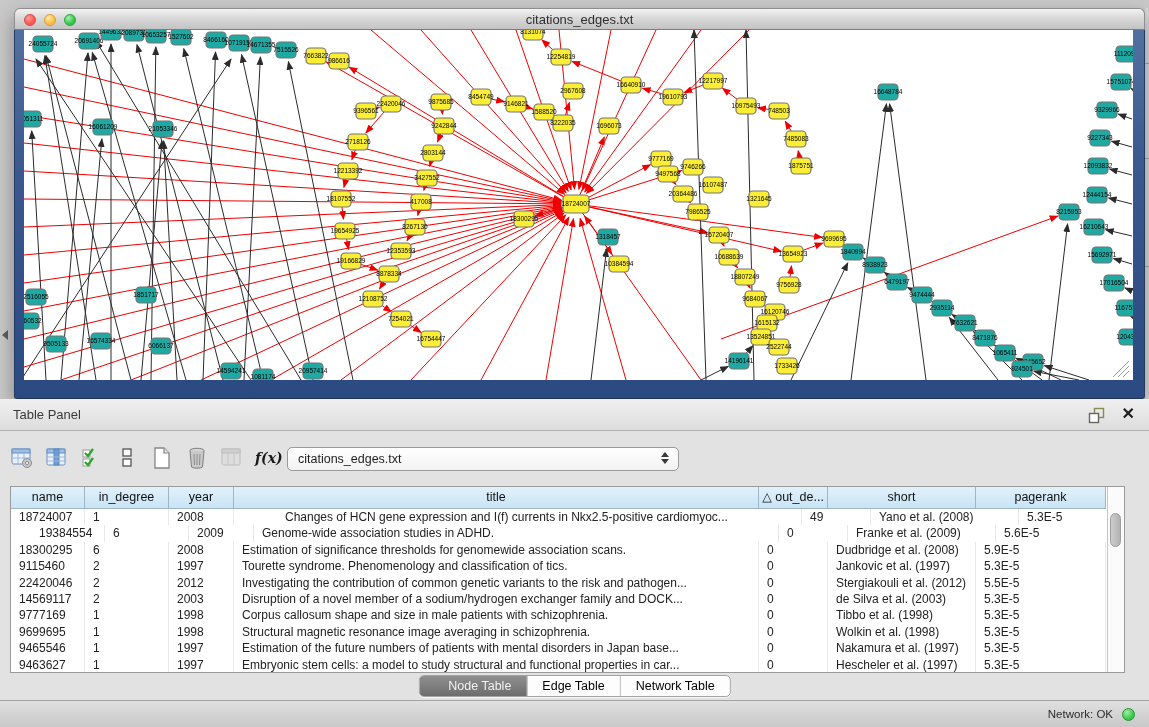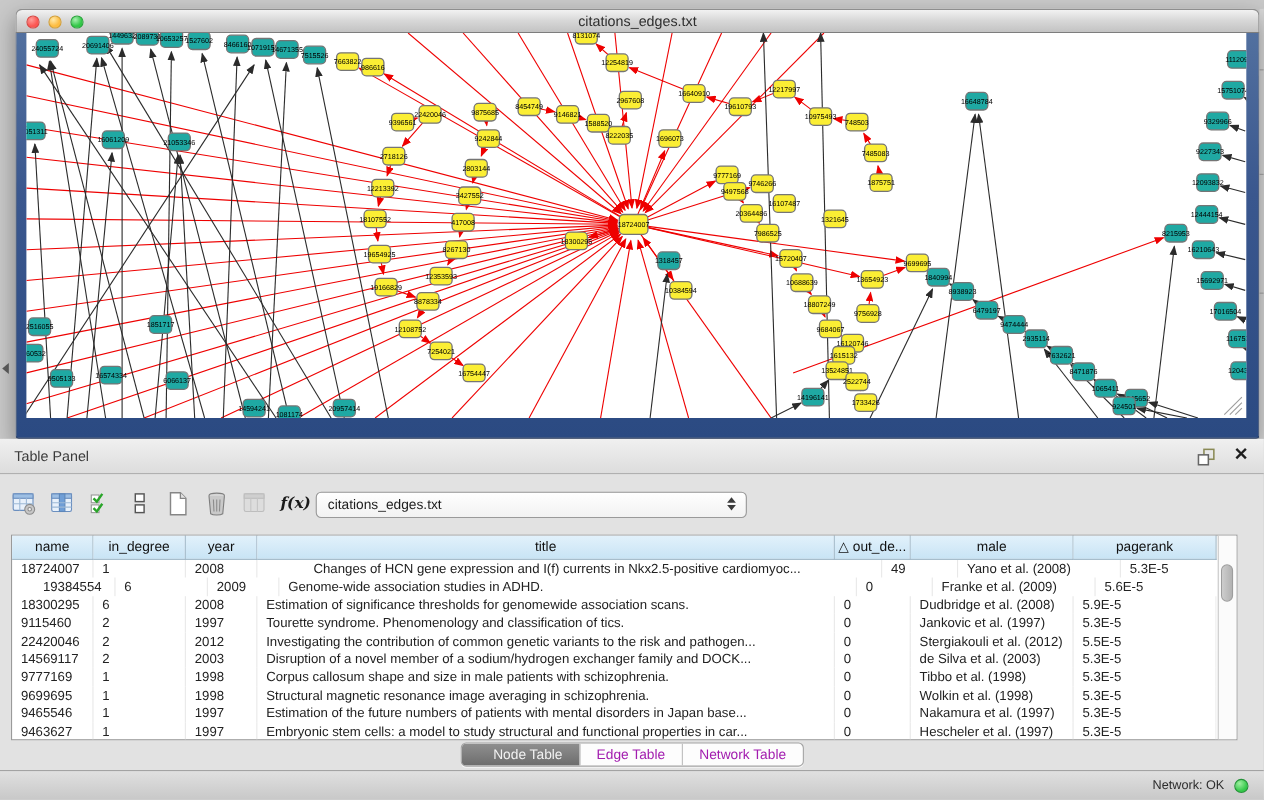--- a/index.html
+++ b/index.html
@@ -61,21 +61,21 @@
   .td { font-size:12px; line-height:16.4px; color:#222; padding-left:8px; white-space:nowrap;
         overflow:hidden; border-right:1px solid #e8e8e8; flex:none; }
   .vscroll { position:absolute; right:0; top:0; bottom:0; width:17px; background:#fbfbfb;
              border-left:1px solid #c6c6c6; }
   .vthumb { position:absolute; left:2px; top:26px; width:11px; height:34px; border-radius:6px;
             background:linear-gradient(90deg,#cdcdcd,#b2b2b2); border:1px solid #9d9d9d; }
 
   .tabs { position:absolute; left:50%; top:276px; transform:translateX(-50%); display:flex; height:22px;
           border:1px solid #a3a3a3; border-radius:5px; overflow:hidden; background:#fdfdfd;
           box-shadow:0 1px 0 rgba(255,255,255,.7); }
-  .seg { padding:0 15px; line-height:20px; font-size:12.5px; color:#a21caf; border-left:1px solid #bdbdbd; }
+  .seg { padding:0 15px; line-height:20px; font-size:12.5px; color:#000000; border-left:1px solid #bdbdbd; }
   .seg:first-child { border-left:none; }
   .seg.active { background:linear-gradient(#8f8f8f,#6d6d6d); color:#f2f2f2;padding-left:29px; }
 
   .statusbar { position:absolute; left:0; bottom:0; width:100%; height:27px;
                background:linear-gradient(#e0e0e0,#c8c8c8); border-top:1px solid #a3a3a3; }
   .mem { position:absolute; right:36px; top:7px; font-size:11.5px; color:#2c2c2c; }
   .memdot { position:absolute; right:14px; top:7px; width:13px; height:13px; border-radius:50%;
             background:radial-gradient(circle at 35% 30%,#9ef0a0,#35c84a 65%); border:1px solid #259238; }
 </style>
 </head>
@@ -545,21 +545,21 @@
         </span>
     </div>
 
     <div class="tablewrap">
       <div class="thead" id="thead">
           <div class="th" style="width: 74px;">name</div>
           <div class="th" style="width: 84px;">in_degree</div>
           <div class="th" style="width: 65px;">year</div>
           <div class="th" style="width: 525px;">title</div>
           <div class="th" style="width: 69px;">△ out_de...</div>
-          <div class="th" style="width: 148px;">male</div>
+          <div class="th" style="width: 148px;">short</div>
           <div class="th" style="width: 130px;">pagerank</div>
         </div>
       <div class="tbody" id="tbody">
           <div class="tr">
             <div class="td" style="width: 74px;">18724007</div>
             <div class="td" style="width: 84px;">1</div>
             <div class="td" style="width: 65px;">2008</div>
             <div class="td" style="width: 525px; margin-left: 43px;">Changes of HCN gene expression and I(f) currents in Nkx2.5-positive cardiomyoc...</div>
             <div class="td" style="width: 69px;">49</div>
             <div class="td" style="width: 148px;">Yano et al. (2008)</div>

